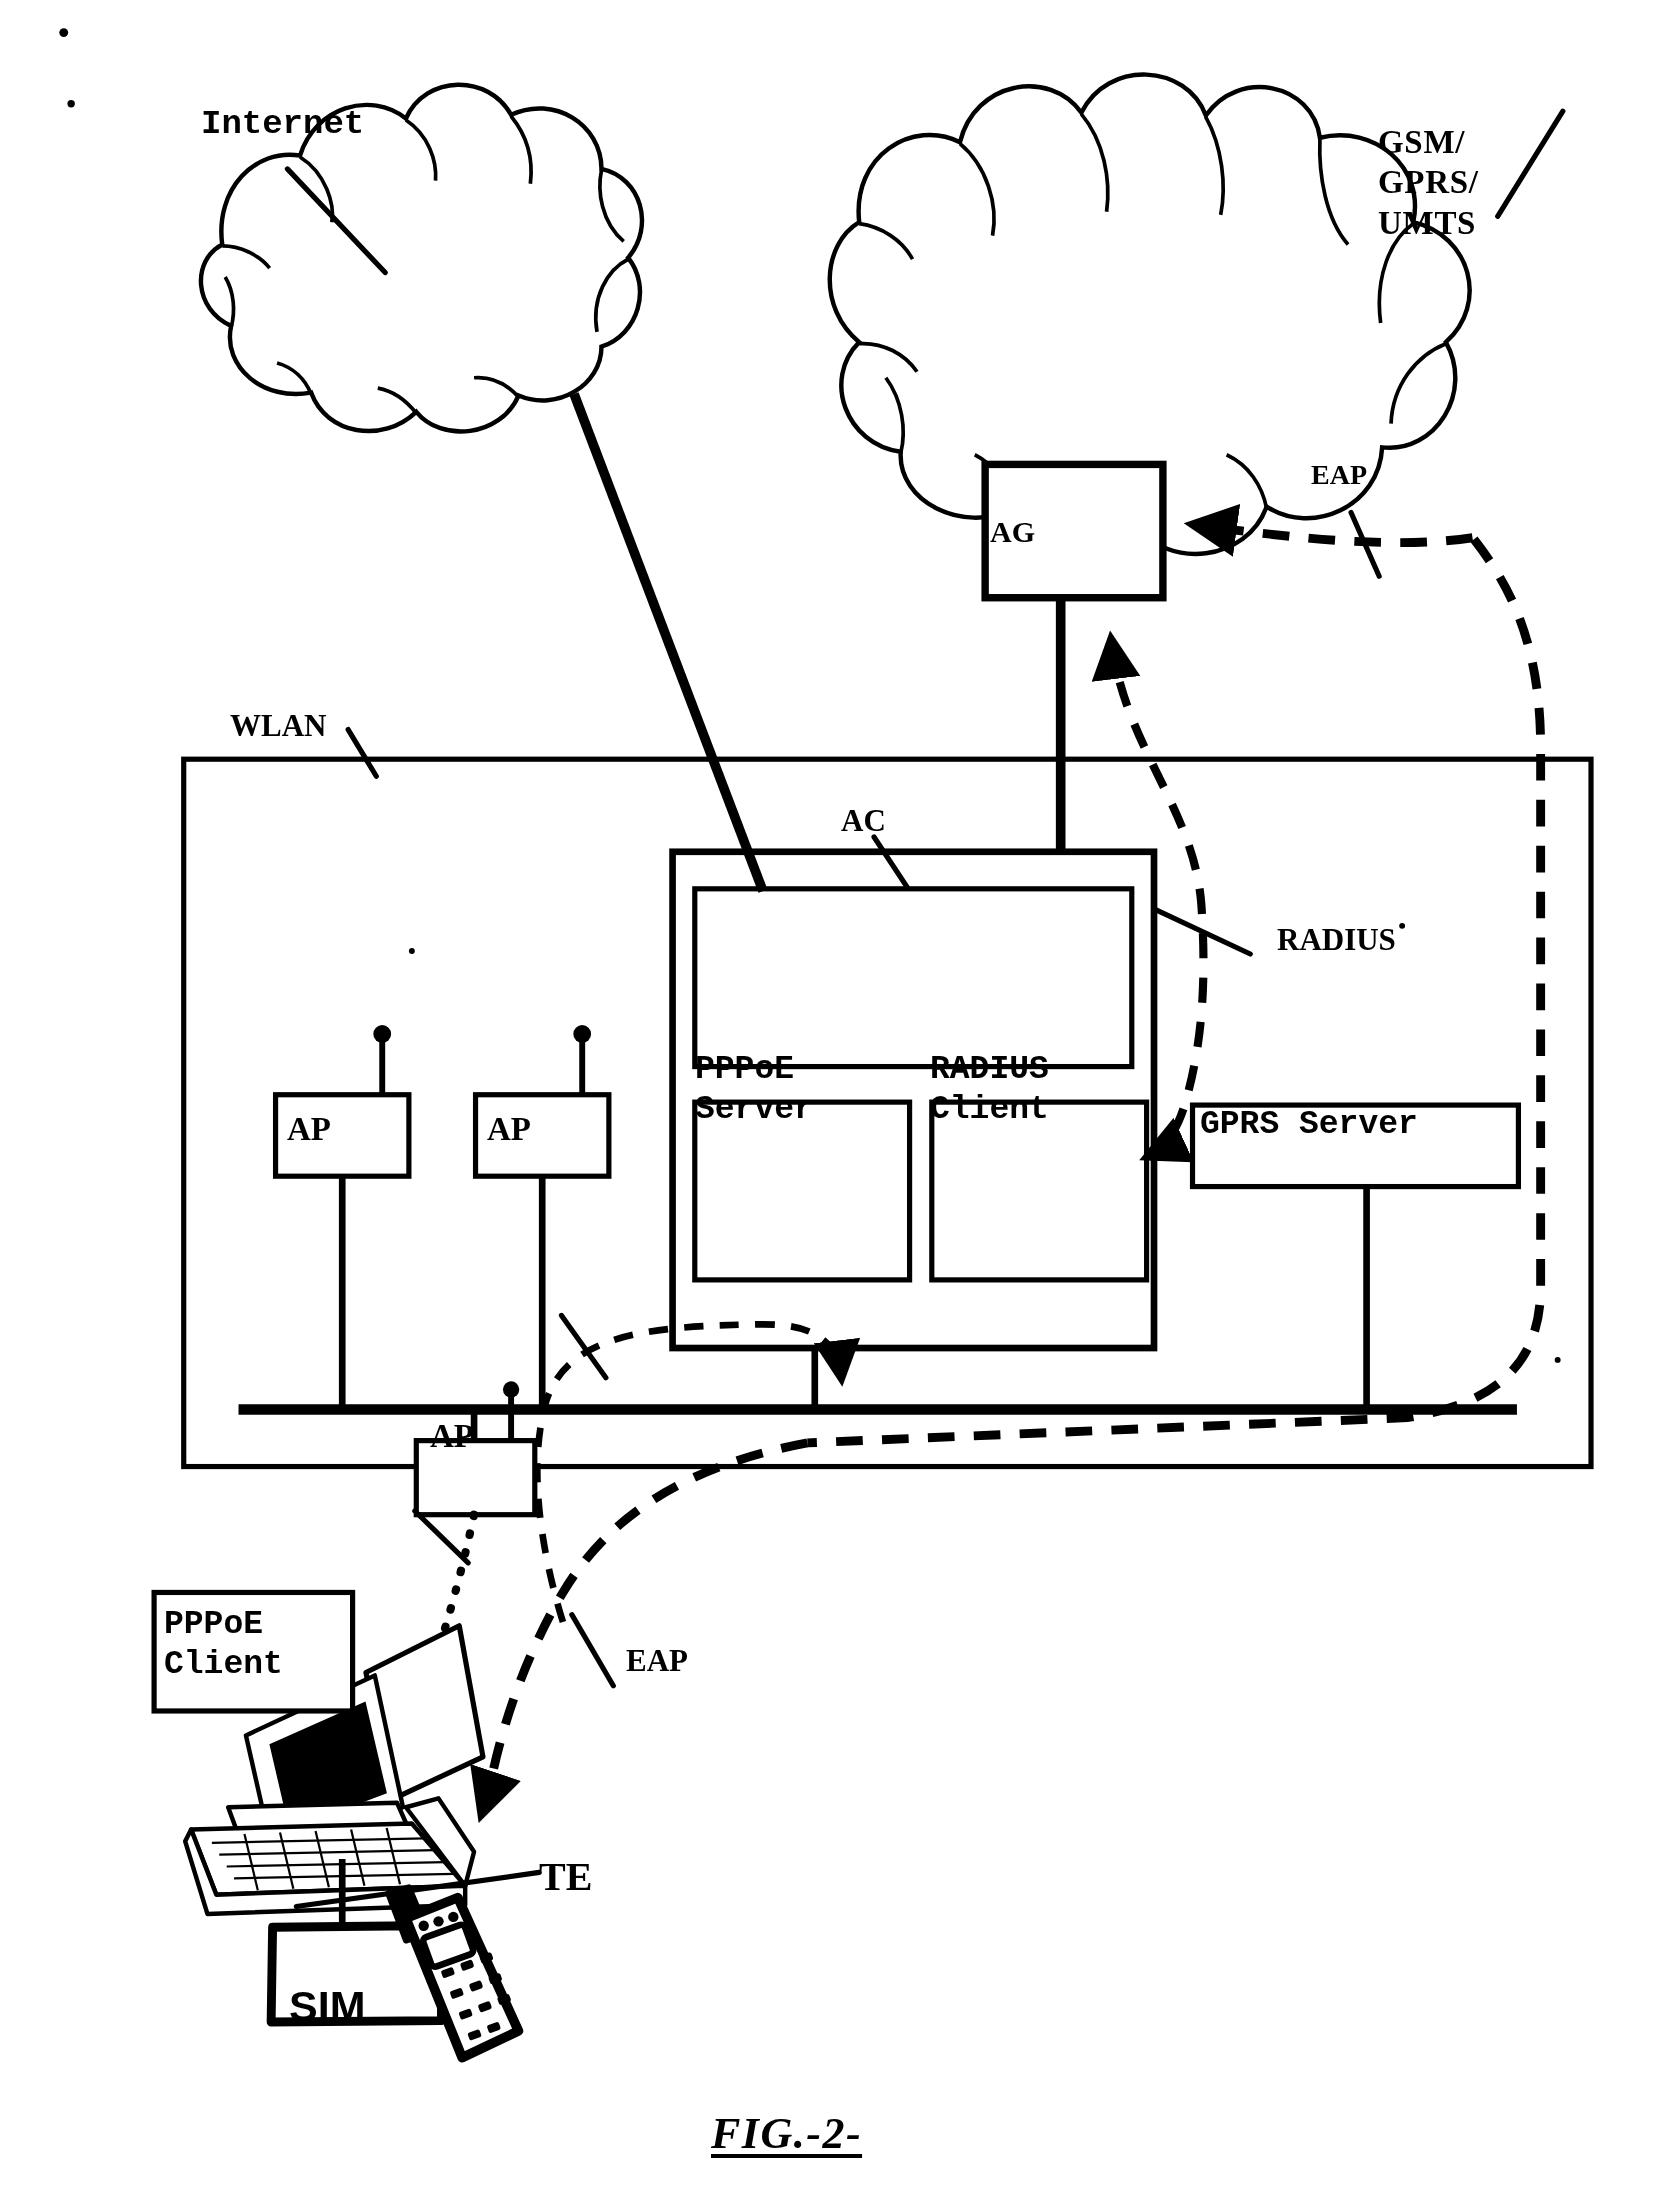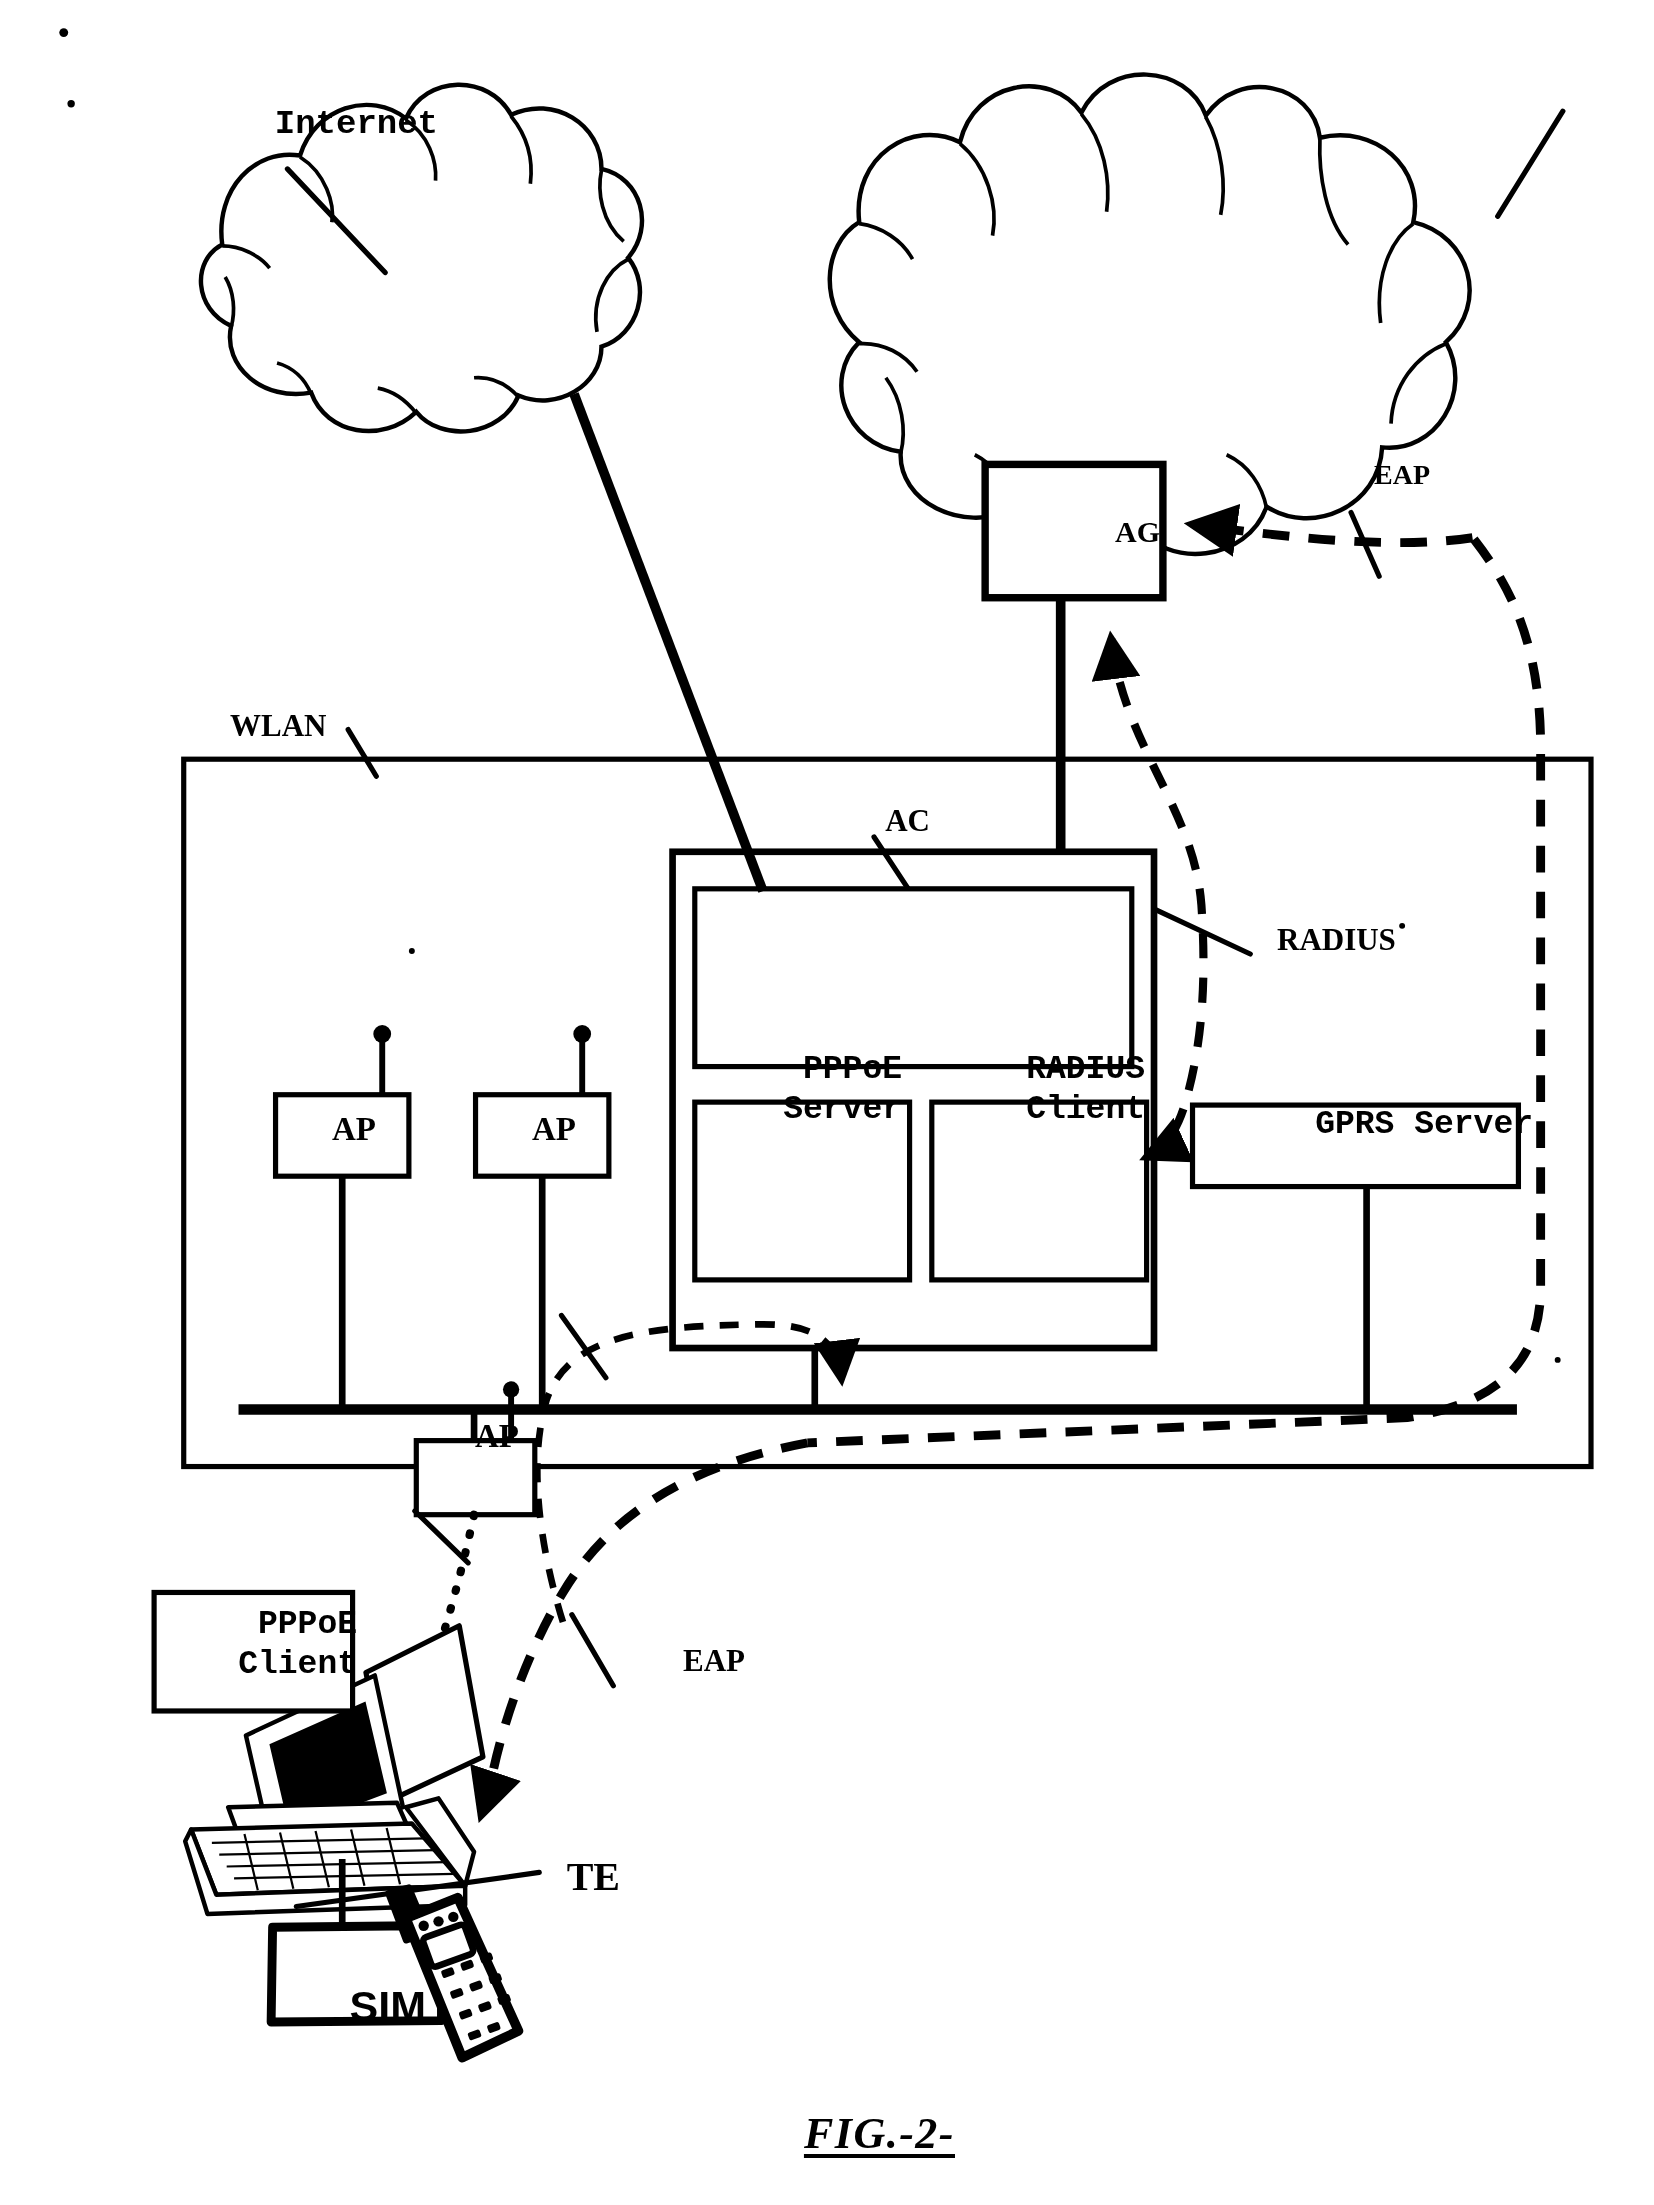--- a/index.html
+++ b/index.html
@@ -37,21 +37,21 @@
     font-weight: 700;
   }
   .serif-bold {
     font-family: "Liberation Serif", "DejaVu Serif", serif;
     font-weight: 700;
   }
   .sans-bold {
     font-family: "Liberation Sans", "DejaVu Sans", sans-serif;
     font-weight: 700;
   }
-  .center { text-align: right; }
+  .center { text-align: left; }
 
   
   #label-internet      { left: 201px; top: 104px;  width: 237px; font-size: 34px; }
   #label-gsm           { left: 1378px; top: 122px; width: 193px; font-size: 33px; letter-spacing: 0.7px;}
   #label-ag            { left: 990px; top: 514px; width: 170px; font-size: 30px; }
   #label-eap-top       { left: 1311px; top: 458px; width: 119px; font-size: 28px; }
   #label-wlan          { left: 230px; top: 707px;  width: 148px; font-size: 31px; }
   #label-ac            { left: 841px; top: 802px; width: 89px; font-size: 31px; }
   #label-traffic       { left: 696px;  top: 889px; width: 444px; font-size: 33px; }
   #label-pppoe-server  { left: 695px;  top: 1050px; width: 207px; font-size: 33px; }
@@ -299,20 +299,23 @@
 
     <circle cx="86" cy="44" r="6" fill="#000"></circle>
     <circle cx="96" cy="140" r="5" fill="#000"></circle>
     <circle cx="1893" cy="1250" r="4" fill="#000"></circle>
     <circle cx="2103" cy="1836" r="4" fill="#000"></circle>
     <circle cx="556" cy="1284" r="4" fill="#000"></circle>
   </svg>
 
   <div class="lbl mono center" id="label-internet">Internet</div>
 
+  <div class="lbl serif-bold" id="label-gsm">GSM/
+GPRS/
+UMTS</div>
 
   <div class="lbl serif-bold center" id="label-ag">AG</div>
 
   <div class="lbl serif-bold center" id="label-eap-top">EAP</div>
 
   <div class="lbl serif-bold" id="label-wlan">WLAN</div>
 
   <div class="lbl serif-bold center" id="label-ac">AC</div>
 
 

